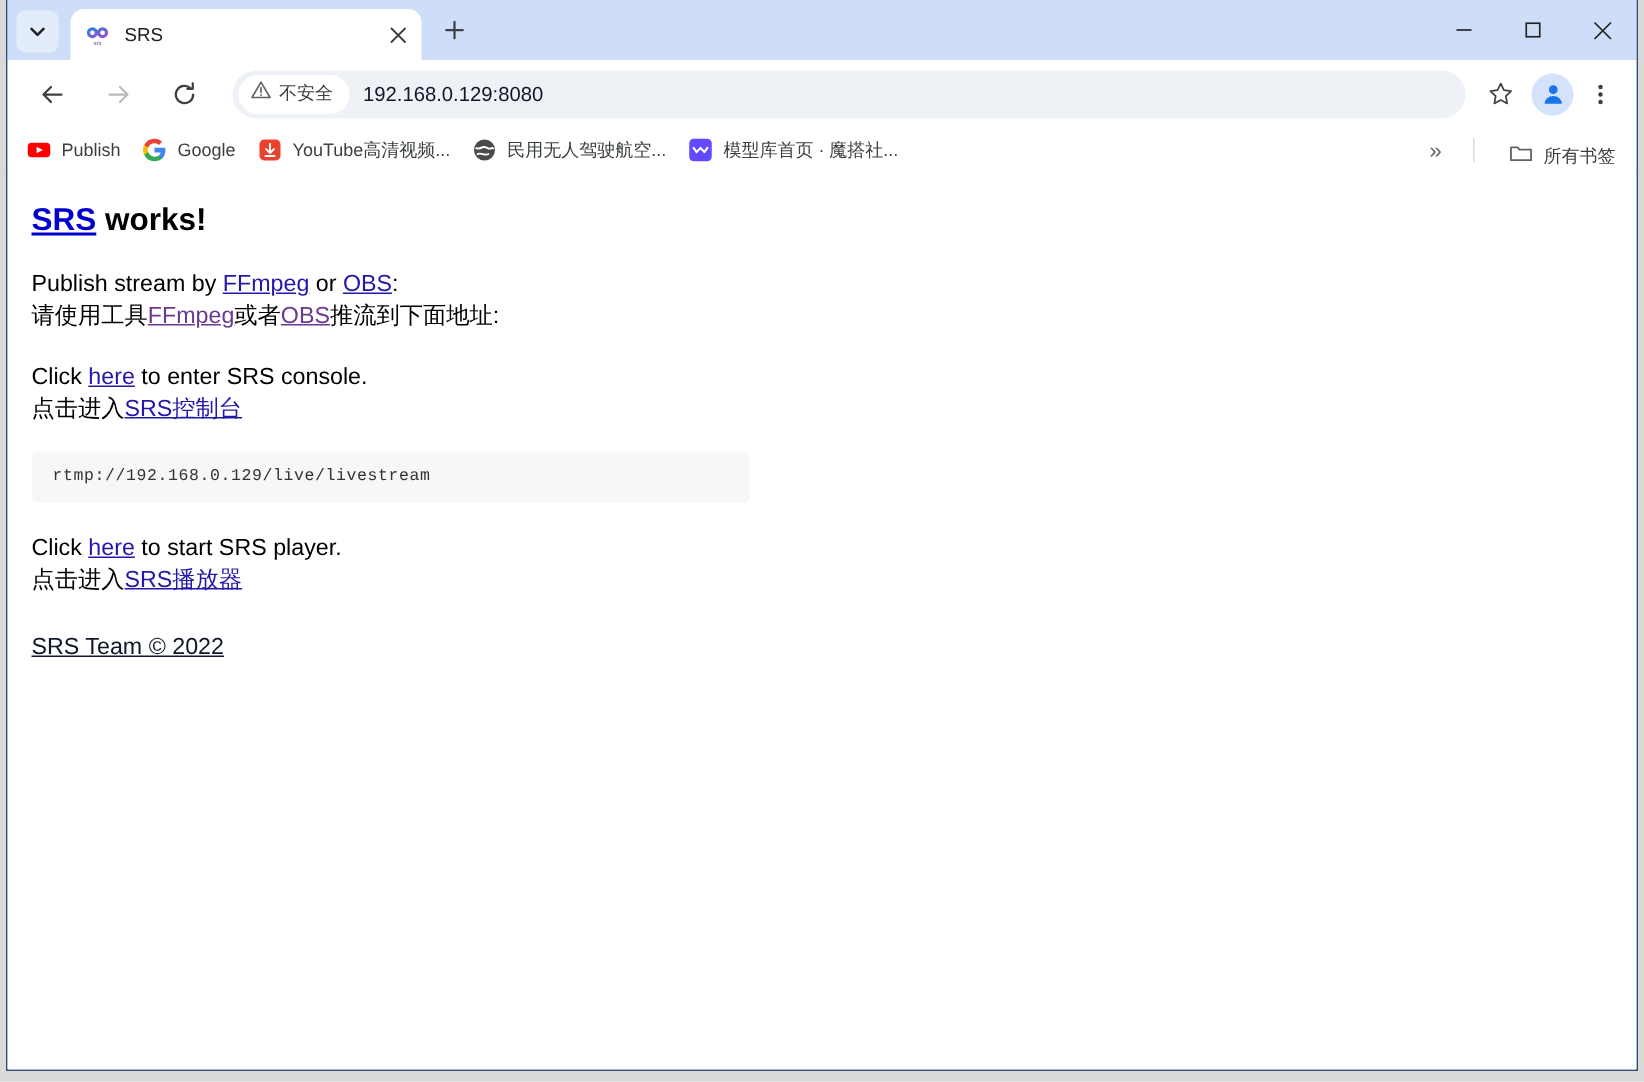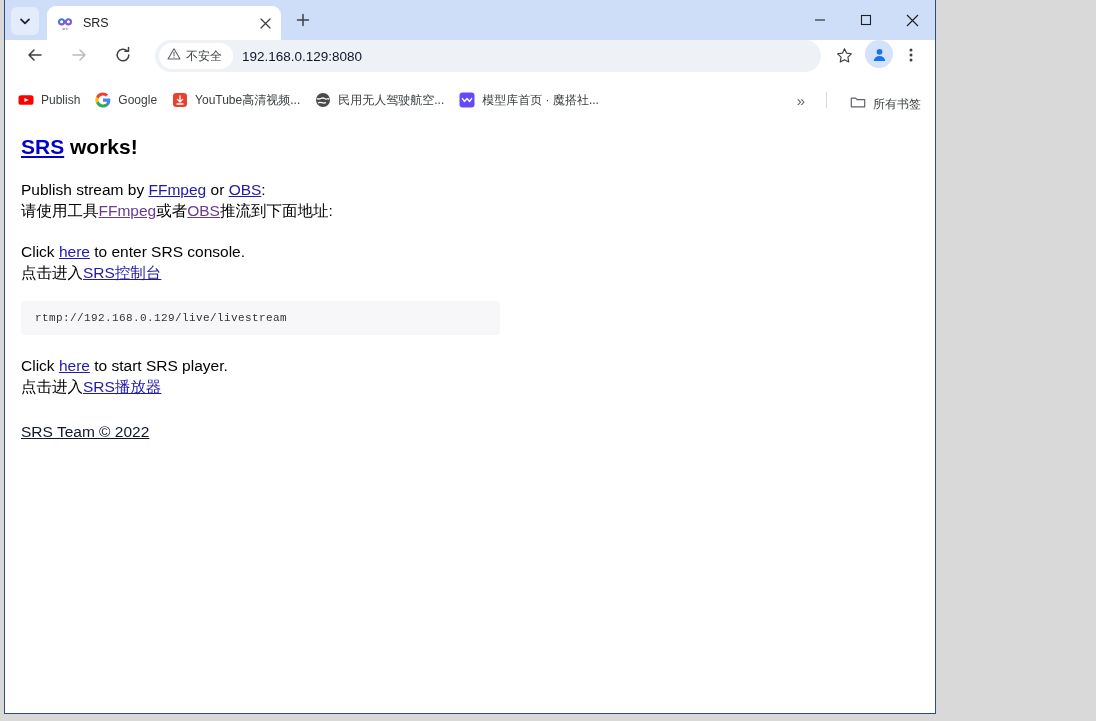--- a/index.html
+++ b/index.html
@@ -12,21 +12,21 @@
     height: 721px;
     overflow: hidden;
     font-family: "Liberation Sans", sans-serif;
   }
 
   
   #browser-window {
     position: absolute;
     left: 4px;
     top: 0px;
-    width: 932px;
+    width: 1088px;
     height: 714px;
     border: 1px solid #2f4d76;
     border-top: none;
     box-sizing: border-box;
     background: #ffffff;
     overflow: hidden;
   }
 
   
   #tab-strip {
@@ -105,20 +105,21 @@
     width: 46px; height: 40px;
     display:flex; align-items:center; justify-content:center;
     cursor: pointer;
   }
 
   
   #toolbar {
     height: 45px;
     background: #ffffff;
     display: flex;
+    align-items: center;
     padding: 0 8px;
     box-sizing: border-box;
   }
   .nav-btn {
     width: 30px; height: 30px;
     margin: 0 7px;
     display:flex; align-items:center; justify-content:center;
     border-radius: 50%;
     cursor: pointer;
   }

